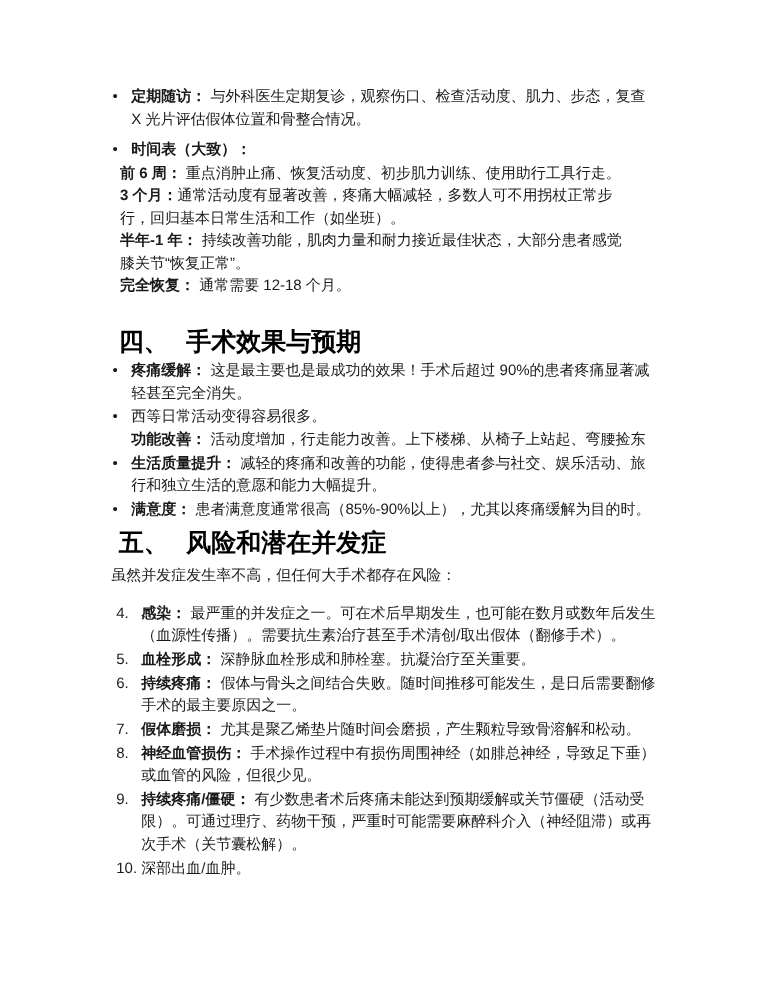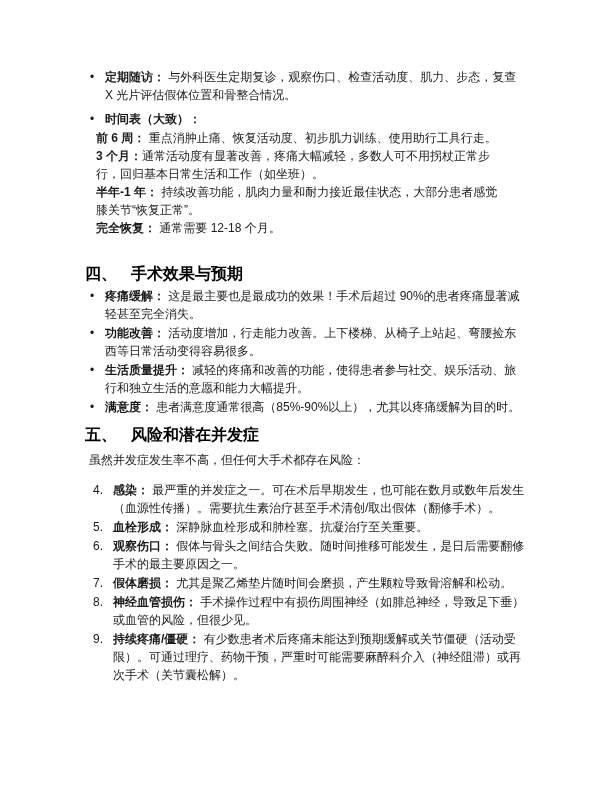--- a/index.html
+++ b/index.html
@@ -11,21 +11,21 @@
     overflow:hidden;position:relative;
   }
   .ln{height:18px;white-space:nowrap;}
   .lbl{font-weight:700;text-align:center;}
   ul.blist{margin:0;padding:0;list-style:none;}
   .blist li{position:relative;padding-left:20px;}
   .marker{position:absolute;left:5px;top:0;font-size:12px;}
   .followup li + li{margin-top:6px;}
   .blist.outcomes li{margin-bottom:1px;}
   .timeline{margin-top:1px;padding-left:11px;}
-  h2.h{margin:25px 0 1px;font-size:16px;line-height:24px;font-weight:700;color:#000;white-space:nowrap;}
+  h2.h{margin:25px 10px 1px;font-size:20px;line-height:24px;font-weight:700;color:#000;white-space:nowrap;}
   h2.h .ht{margin-left:14px;}
   h2.h.second{margin-top:7px;margin-bottom:3px;}
   p.intro{margin:4px;height:18px;white-space:nowrap;}
   .nlist{margin-top:12px;}
   .nitem{position:relative;padding-left:28px;margin-bottom:1px;}
   .num{position:absolute;left:8px;top:0;}
 </style>
 </head>
 <body>
 
@@ -55,22 +55,22 @@
   <h2 class="h"><span>四、</span><span class="ht">手术效果与预期</span></h2>
 
   <ul class="blist outcomes">
     <li>
       <span class="marker">•</span>
       <div class="ln"><span class="lbl">疼痛缓解：</span><span> 这是最主要也是最成功的效果！手术后超过 90%的患者疼痛显著减</span></div>
       <div class="ln"><span>轻甚至完全消失。</span></div>
     </li>
     <li>
       <span class="marker">•</span>
+      <div class="ln"><span>西等日常活动变得容易很多。</span></div>
       <div class="ln"><span class="lbl">功能改善：</span><span> 活动度增加，行走能力改善。上下楼梯、从椅子上站起、弯腰捡东</span></div>
-      <div class="ln"><span>西等日常活动变得容易很多。</span></div>
     </li>
     <li>
       <span class="marker">•</span>
       <div class="ln"><span class="lbl">生活质量提升：</span><span> 减轻的疼痛和改善的功能，使得患者参与社交、娱乐活动、旅</span></div>
       <div class="ln"><span>行和独立生活的意愿和能力大幅提升。</span></div>
     </li>
     <li>
       <span class="marker">•</span>
       <div class="ln"><span class="lbl">满意度：</span><span> 患者满意度通常很高（85%-90%以上），尤其以疼痛缓解为目的时。</span></div>
     </li>
@@ -85,33 +85,37 @@
       <span class="num">4.</span>
       <div class="ln"><span class="lbl">感染：</span><span> 最严重的并发症之一。可在术后早期发生，也可能在数月或数年后发生</span></div>
       <div class="ln"><span>（血源性传播）。需要抗生素治疗甚至手术清创/取出假体（翻修手术）。</span></div>
     </div>
     <div class="nitem">
       <span class="num">5.</span>
       <div class="ln"><span class="lbl">血栓形成：</span><span> 深静脉血栓形成和肺栓塞。抗凝治疗至关重要。</span></div>
     </div>
     <div class="nitem">
       <span class="num">6.</span>
-      <div class="ln"><span class="lbl">观察伤口：</span><span> 假体与骨头之间结合失败。随时间推移可能发生，是日后需要翻修</span></div>
+      <div class="ln"><span class="lbl">持续疼痛：</span><span> 假体与骨头之间结合失败。随时间推移可能发生，是日后需要翻修</span></div>
       <div class="ln"><span>手术的最主要原因之一。</span></div>
     </div>
     <div class="nitem">
       <span class="num">7.</span>
       <div class="ln"><span class="lbl">假体磨损：</span><span> 尤其是聚乙烯垫片随时间会磨损，产生颗粒导致骨溶解和松动。</span></div>
     </div>
     <div class="nitem">
       <span class="num">8.</span>
       <div class="ln"><span class="lbl">神经血管损伤：</span><span> 手术操作过程中有损伤周围神经（如腓总神经，导致足下垂）</span></div>
       <div class="ln"><span>或血管的风险，但很少见。</span></div>
     </div>
     <div class="nitem">
       <span class="num">9.</span>
       <div class="ln"><span class="lbl">持续疼痛/僵硬：</span><span> 有少数患者术后疼痛未能达到预期缓解或关节僵硬（活动受</span></div>
       <div class="ln"><span>限）。可通过理疗、药物干预，严重时可能需要麻醉科介入（神经阻滞）或再</span></div>
       <div class="ln"><span>次手术（关节囊松解）。</span></div>
     </div>
+    <div class="nitem">
+      <span class="num">10.</span>
+      <div class="ln"><span>深部出血/血肿。</span></div>
+    </div>
   </div>
 
 </div>
 
 </body></html>

